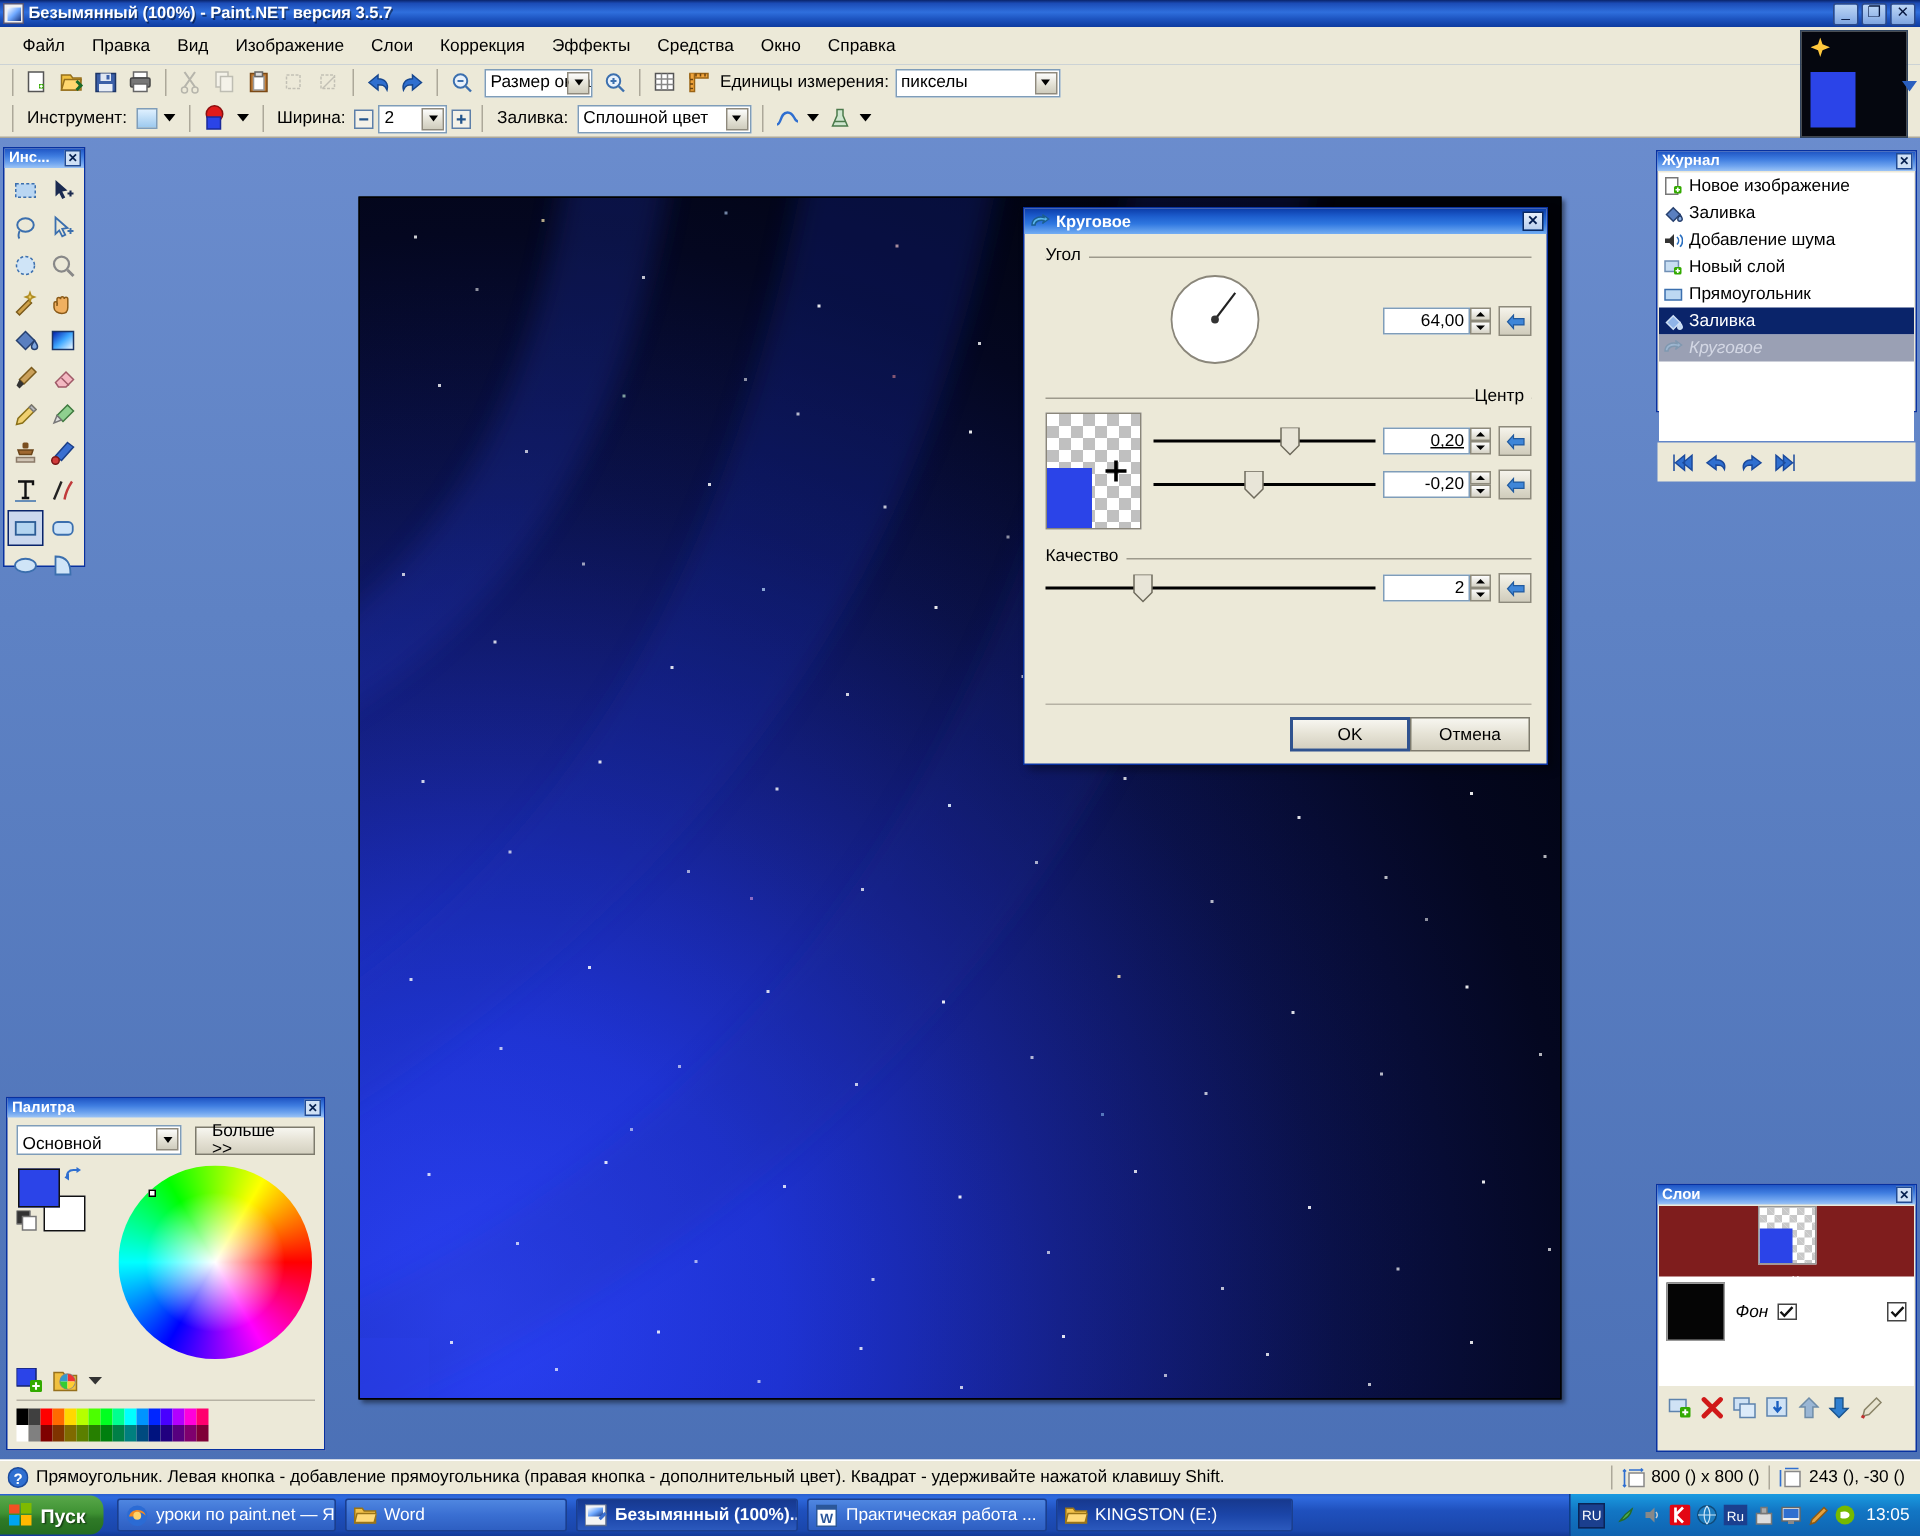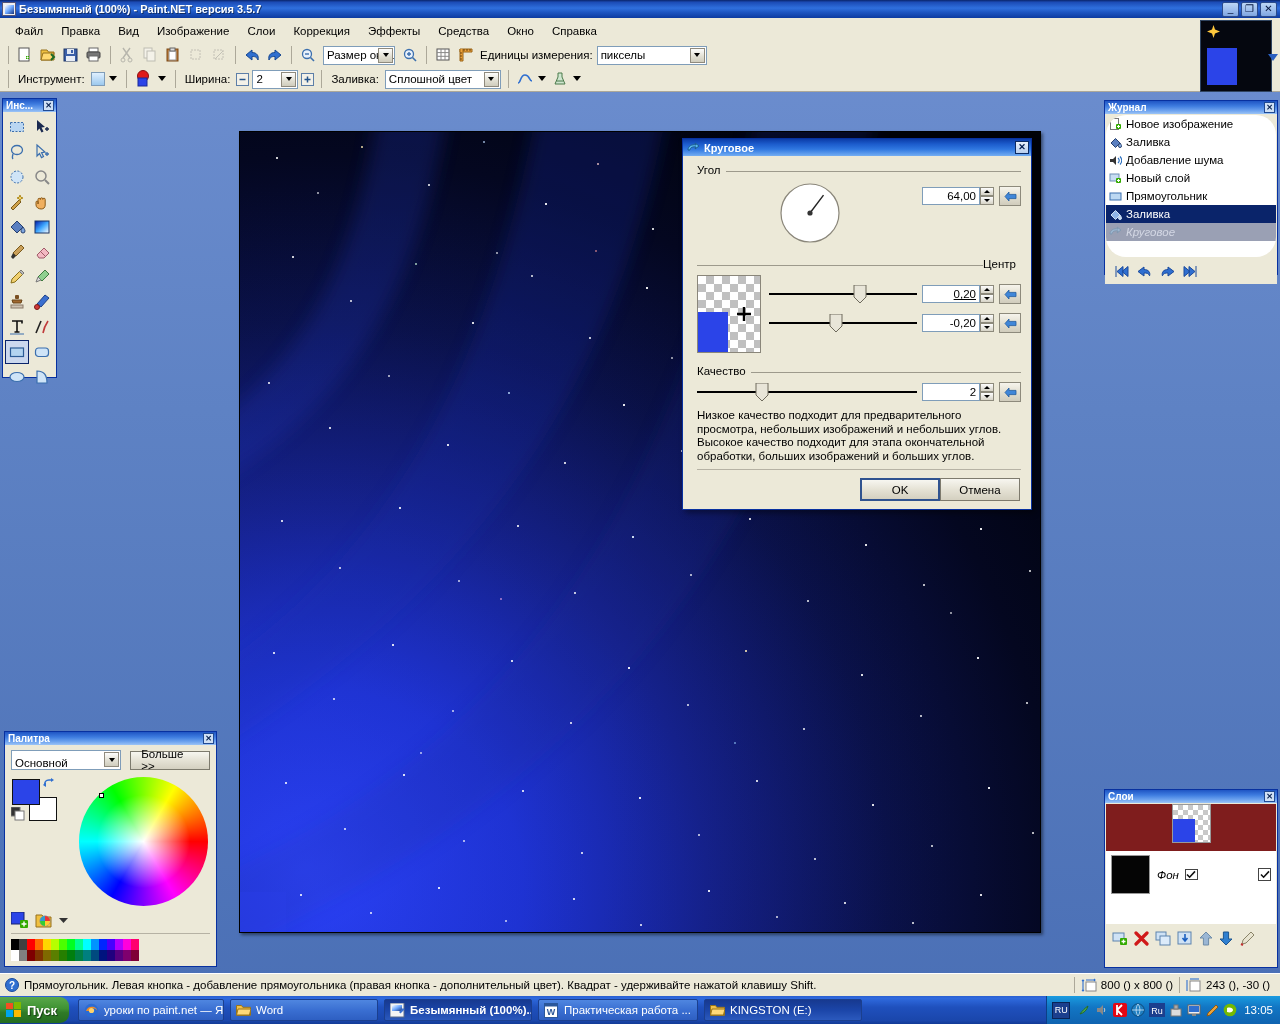--- a/index.html
+++ b/index.html
@@ -202,21 +202,21 @@
     background-image:
       linear-gradient(45deg,#c8c8c8 25%,transparent 25%,transparent 75%,#c8c8c8 75%,#c8c8c8),
       linear-gradient(45deg,#c8c8c8 25%,transparent 25%,transparent 75%,#c8c8c8 75%,#c8c8c8);
     background-size:10px 10px;
     background-position:0 0, 5px 5px;
     background-color:#fff;
   }
 
   
   #historywin { left:1104px; top:100px; width:174px; height:175px; }
-  .hist-list { background:#fff; margin:1px; height:142px; overflow:hidden;border-radius:20px; }
+  .hist-list { background:#fff; margin:1px; height:179px; overflow:hidden; }
   .hist-item { height:18px; display:flex; align-items:center; padding-left:3px; font-size:11.5px; color:#000; gap:4px; }
   .hist-item.sel { background:#0a246a; color:#fff; }
   .hist-item.dim { background:#9aa0b4; color:#d3d7e4; font-style:italic; }
   .hist-toolbar { height:26px; display:flex; align-items:center; justify-content:flex-start; gap:6px; padding-left:9px; background:#ece9d8; }
 
   
   #layerswin { left:1104px; top:789px; width:174px; height:179px; }
   .lay-list { background:#fff; margin:1px; height:120px; }
   .lay-item { height:47px; display:flex; align-items:center; padding:0 5px; gap:7px; }
   .lay-item.sel { background:#7f1d1d; color:#fff;flex-direction:column; }
@@ -821,21 +821,21 @@
     <div class="grp-inner" style="display:flex;align-items:flex-start;margin:4px 10px 0 14px;">
       <div style="flex:1;display:flex;justify-content:center;padding-top:2px;">
         <div style="width:62px;height:62px;">
           <svg width="62" height="62" viewBox="0 0 62 62">
             <circle cx="31" cy="31" r="29" fill="#ffffff" stroke="#8a867a" stroke-width="1.2"></circle>
             <line x1="31" y1="31" x2="44.5" y2="13.2" stroke="#222" stroke-width="1.4"></line>
             <circle cx="31" cy="31" r="2.6" fill="#333"></circle>
           </svg>
         </div>
       </div>
-      <div style="display:flex;align-items:center;gap:5px;margin-top:6px;">
+      <div style="display:flex;align-items:center;gap:5px;margin-top:24px;">
         <div style="display:flex;">
           <div class="spin">
             <span>64,00</span>
           </div>
           <div class="spinbtns">
               <div></div>
               <div></div>
             </div>
         </div>
         <div class="resetbtn">
@@ -934,21 +934,20 @@
             <div></div>
           </div>
       </div>
       <div class="resetbtn">
         <svg width="13" height="11">
             <path d="M5 1v2.4h7v4.2H5V10L1 5.5z" fill="#3f86d8" stroke="#215a9e" stroke-width=".8"></path>
           </svg>
       </div>
     </div>
 
-    <div style="margin:7px 18px 0 14px;font-size:11.5px;line-height:13.5px;color:#000;">Низкое качество подходит для предварительного просмотра, небольших изображений и небольших углов. Высокое качество подходит для этапа окончательной обработки, больших изображений и больших углов.</div>
 
     <div style="position:absolute;left:14px;right:10px;bottom:39px;border-top:1px solid #b6b2a4;"></div>
     <div style="position:absolute;right:11px;bottom:8px;display:flex;gap:0;">
       <div class="dlgbtn default">OK</div>
       <div class="dlgbtn">Отмена</div>
     </div>
   </div>
 
   <div class="floatwin" id="historywin">
     <div class="fw-title">

